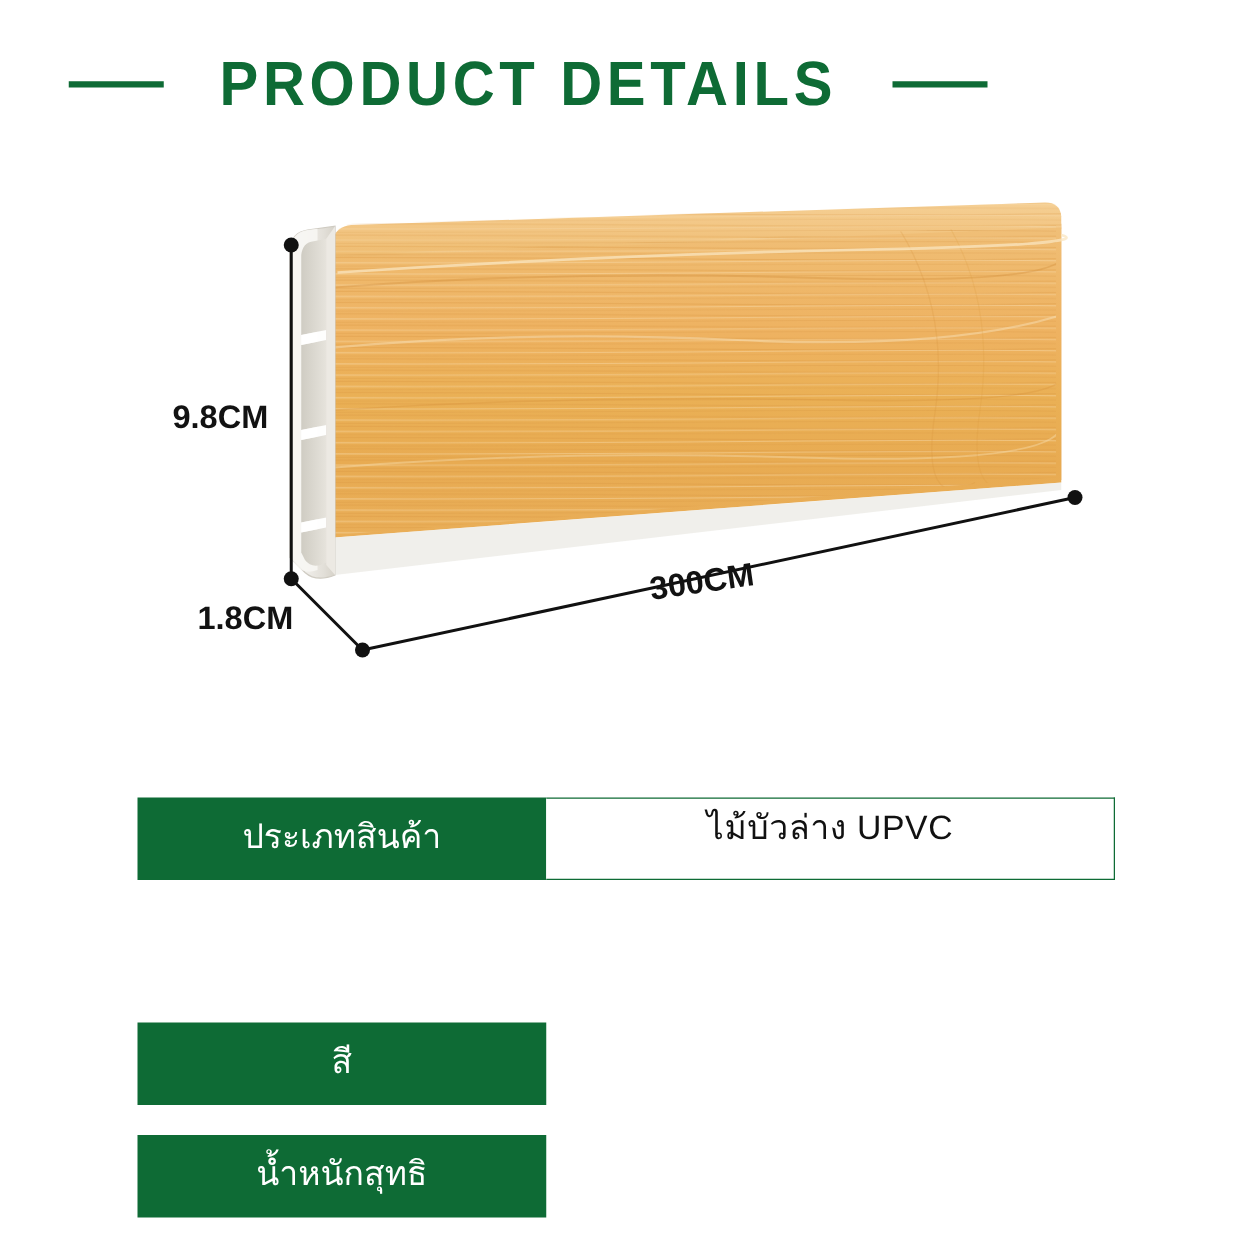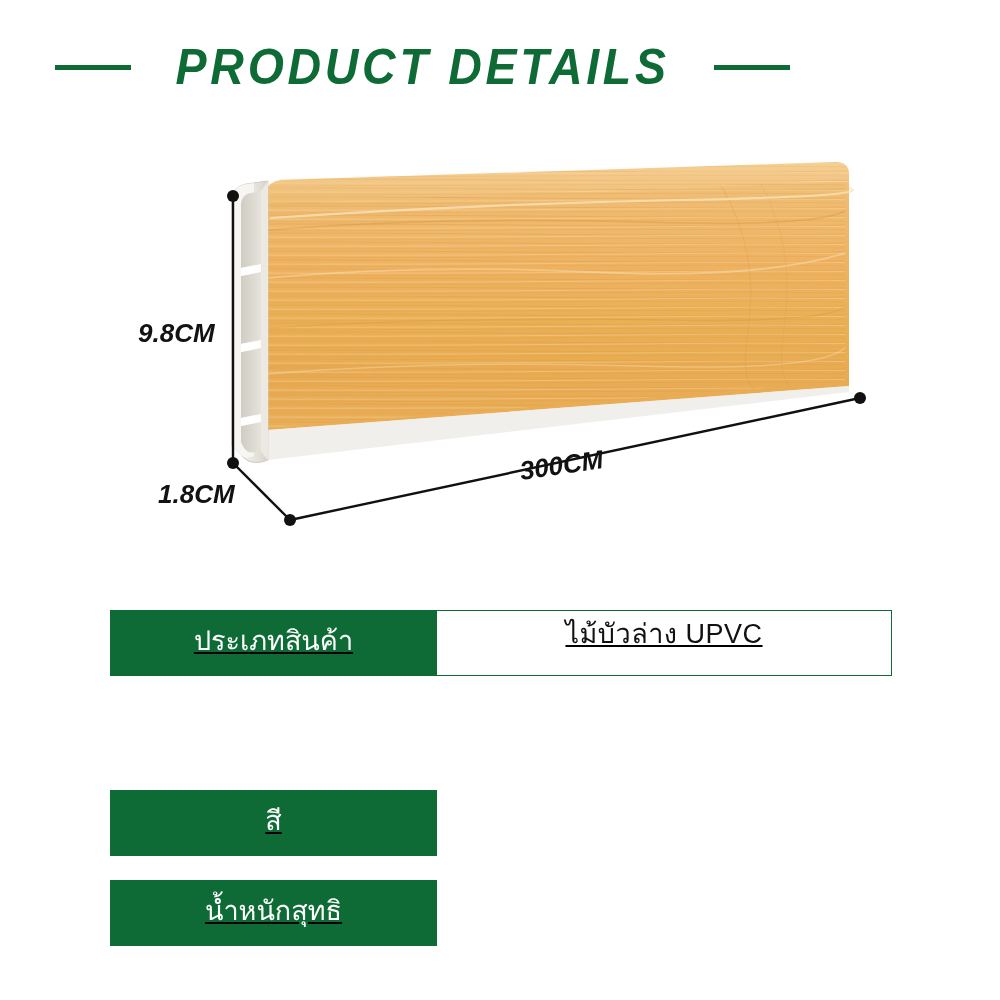--- a/index.html
+++ b/index.html
@@ -24,21 +24,20 @@
   #header {
     position: absolute;
     left: 0;
     top: 36px;
     width: 845px;
     height: 62px;
     display: flex;
     align-items: center;
     justify-content: center;
     gap: 26px;
-    font-style: italic;
   }
 
   .rule {
     width: 76px;
     height: 5px;
     background: #0e6b35;
     flex: 0 0 auto;
   }
 
   #page-title {
@@ -52,21 +51,20 @@
     line-height: 1;
   }
 
   
   #product-figure {
     position: absolute;
     left: 120px;
     top: 160px;
     width: 780px;
     height: 400px;
-    font-style: italic;
   }
 
   #product-svg { display: block; width: 780px; height: 400px; }
 
   
   .dim-label {
     position: absolute;
     font-size: 26px;
     font-weight: bold;
     color: #121212;
@@ -80,23 +78,22 @@
     left: 400px;
     top: 296px;
     transform: rotate(-8.2deg);
     transform-origin: left center;
   }
 
   
   #spec-table {
     position: absolute;
     left: 110px;
-    top: 610px;
+    top: 638px;
     width: 782px;
-    text-decoration: underline;
   }
 
   .spec-row {
     display: flex;
     align-items: stretch;
     height: 66px;
     margin-bottom: 24px;
   }
   .spec-row:last-child { margin-bottom: 0; border-radius: 29px; }
 

